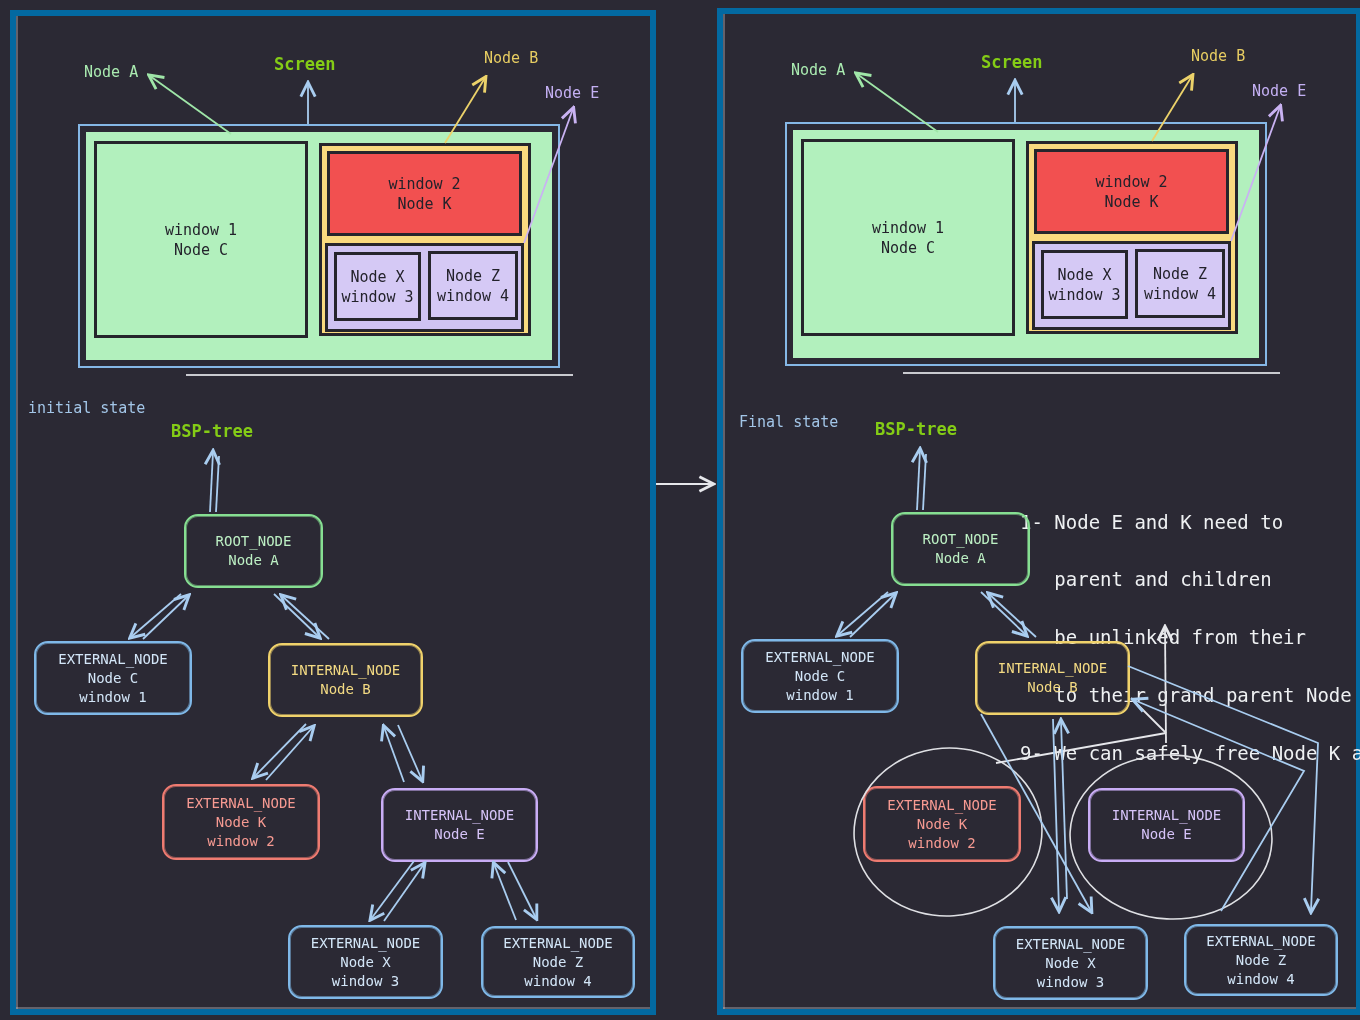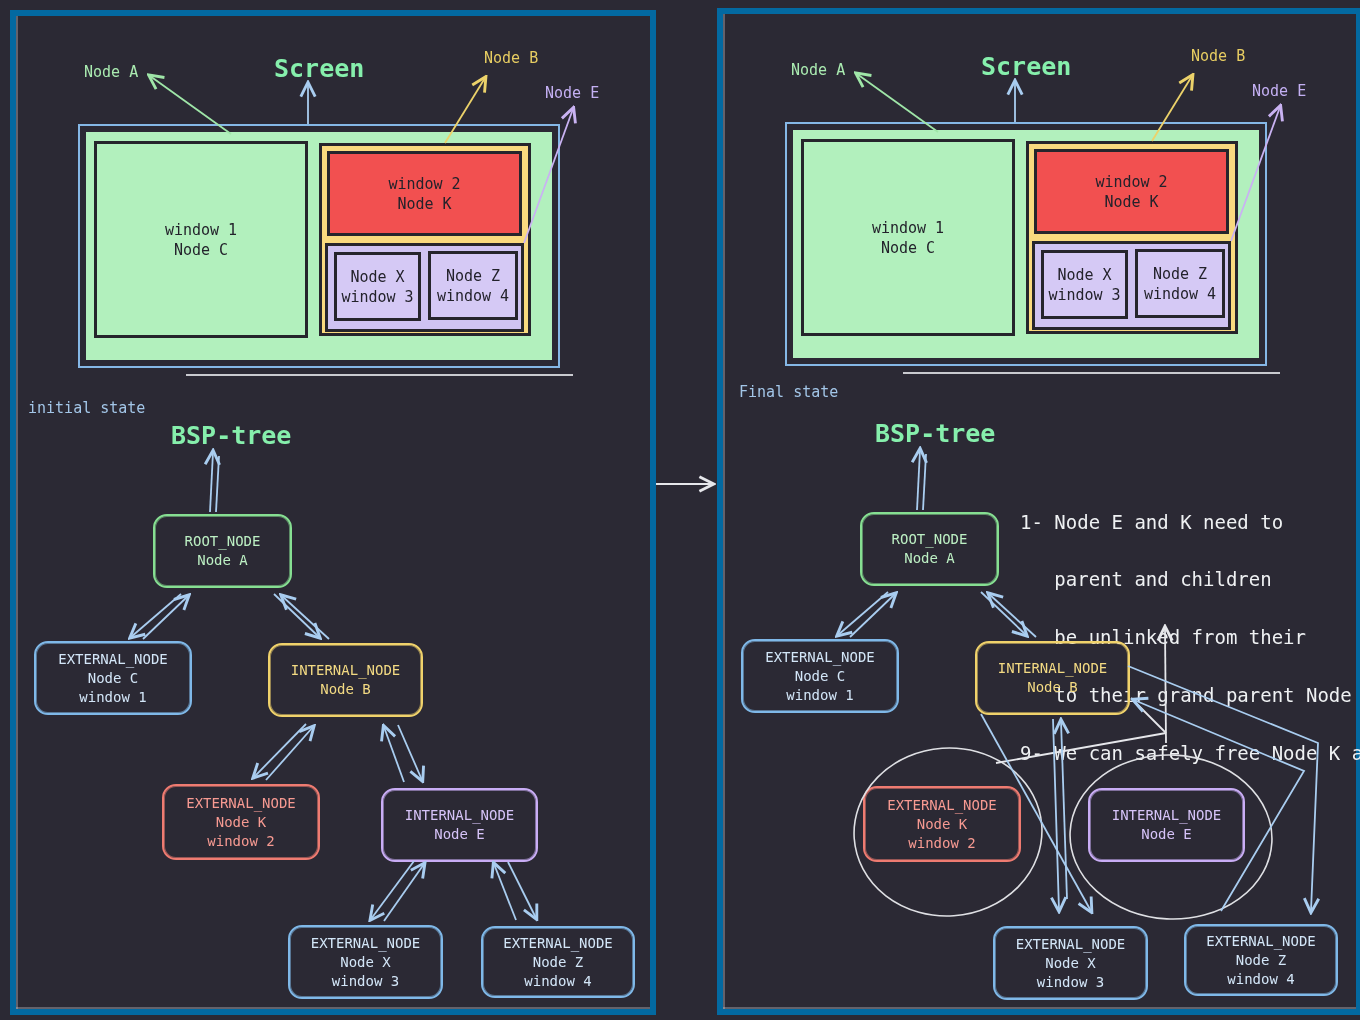--- a/index.html
+++ b/index.html
@@ -6,38 +6,38 @@
             font-family:"DejaVu Sans Mono",monospace;}
   .panel{position:absolute;border:6px solid #0369a1;
          box-shadow:inset 2px 0 0 rgba(205,206,212,.35), inset 0 -2px 0 rgba(205,206,212,.35);}
   #panel-left{left:10px;top:10px;width:634px;height:993px;}
   #panel-right{left:717px;top:8px;width:633px;height:995px;}
   .lbl{position:absolute;font-size:15px;white-space:nowrap;}
   .lbl-green{color:#aaebb1;}
   .lbl-yellow{color:#e7cd62;}
   .lbl-purple{color:#c4b0f3;}
   .lbl-state{color:#a3c6e8;font-size:15px;}
-  .title-blue{position:absolute;color:#86efac;font-size:25px;font-weight:bold;white-space:nowrap;}
+  .title-blue{position:absolute;color:#84cc16;font-size:17px;font-weight:bold;white-space:nowrap;}
   
   .screen-outer{position:absolute;border:2px solid #85b7e6;padding:6px;}
   .screen-green{position:absolute;left:6px;top:6px;right:6px;bottom:6px;background:#b2f0bd;}
   .winbox{position:absolute;border:3px solid #26252c;display:flex;flex-direction:column;
           justify-content:center;align-items:center;text-align:center;
           color:#23222b;font-size:15px;line-height:20px;}
   .w-green{background:#b2f0bd;}
   .w-red{background:#f25050;}
   .c-yellow{position:absolute;border:3px solid #26252c;background:#f9da7f;}
   .c-purple{position:absolute;border:3px solid #26252c;background:#cfc3f2;}
   .w-purple{background:#d5c9f5;}
   .sep{position:absolute;height:0;border-top:2px solid #c9cacf;}
   
   .tree-node{position:absolute;border-radius:14px;display:flex;flex-direction:column;
              justify-content:center;align-items:center;text-align:center;
              font-size:14px;line-height:19px;border:2px solid;}
-  .tn-green{border-color:#86df92;color:#bdf0c4;box-shadow:inset 0 0 0 1px rgba(134,223,146,.55);}
+  .tn-green{border-color:#86df92;color:#bdf0c4;box-shadow:inset 0 0 0 1px rgba(134,223,146,.55);margin-left:31px;}
   .tn-blue{border-color:#7fb8e8;color:#d3e6f8;box-shadow:inset 0 0 0 1px rgba(127,184,232,.55);}
   .tn-yellow{border-color:#f0d26b;color:#f3da83;box-shadow:inset 0 0 0 1px rgba(240,210,107,.55);}
   .tn-red{border-color:#ef7b71;color:#f79a92;box-shadow:inset 0 0 0 1px rgba(239,123,113,.55);}
   .tn-purple{border-color:#c9adf5;color:#d6c3f8;box-shadow:inset 0 0 0 1px rgba(201,173,245,.55);}
   .overlay{position:absolute;left:0;top:0;pointer-events:none;}
   .notes{position:absolute;color:#eff1f3;font-size:19px;line-height:19.3px;white-space:pre;}
   .notes div{white-space:pre;}
 </style>
 </head>
 <body>
@@ -198,21 +198,21 @@
             <div>Node Z</div>
             <div>window 4</div>
           </div>
         </div>
       </div>
     </div>
   </div>
 
   <div class="sep" style="left:180px;top:358px;width:377px"></div>
 
-  <span class="lbl lbl-state" style="left:16px;top:369px">Final state</span>
+  <span class="lbl lbl-state" style="left:16px;top:399px">Final state</span>
   <span class="title-blue" style="left:152px;top:405px">BSP-tree</span>
 
   <div class="notes" style="left:297px;top:460px">
     <div>1- Node E and K need to</div>
     <div>   parent and children</div>
     <div>   be unlinked from their</div>
     <div>   to their grand parent Node B</div>
     <div>9- We can safely free Node K and E</div>
   </div>
 

